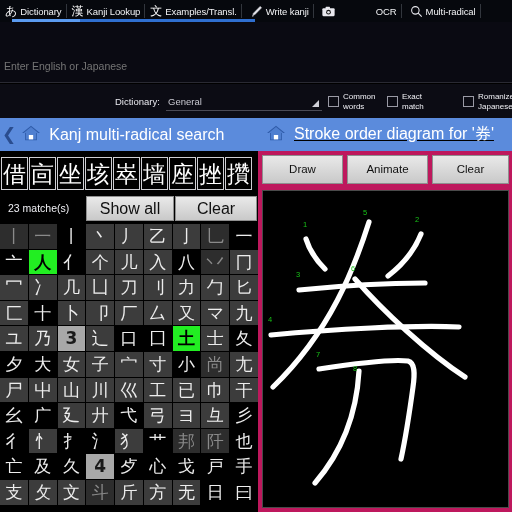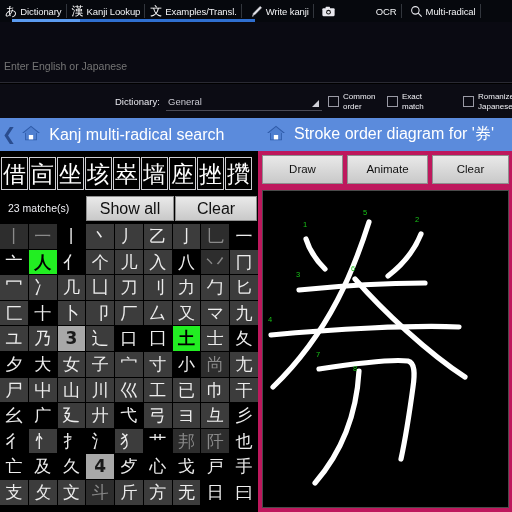--- a/index.html
+++ b/index.html
@@ -127,21 +127,21 @@
 
   
   .bluebar {
     position: absolute; top: 118px; height: 33px;
     background: #5b8bdc;
     display: flex; align-items: center;
     box-sizing: border-box;
     overflow: hidden;
   }
   #bluebar-left  { left: 0;   width: 258px; }
-  #bluebar-right { left: 258px; width: 254px; }
+  #bluebar-right { left: 258px; width: 254px; text-decoration: underline; }
   .back-chevron {
     margin-left: 2px; margin-right: 1px;
     color: #2a4d8f; font-size: 17px; line-height: 1;
     font-family: "DejaVu Sans", sans-serif;
   }
   .home-ic { margin: 0 8px 0 4px; flex: none; }
   .bluetitle {
     color: #ffffff; font-size: 16px;
     white-space: nowrap;
   }
@@ -306,21 +306,21 @@
   <div class="optrow">
     <span class="dict-label">Dictionary:</span>
     <span class="dict-value">General</span>
     <div class="dict-underline"></div>
     <div class="dict-caret"></div>
 
     <div class="cbgroup" id="cb-common">
       <div class="cbbox"></div>
       <div class="cbtext">
         <div>Common</div>
-        <div>order</div>
+        <div>words</div>
       </div>
     </div>
     <div class="cbgroup" id="cb-exact">
       <div class="cbbox"></div>
       <div class="cbtext">
         <div>Exact</div>
         <div>match</div>
       </div>
     </div>
     <div class="cbgroup" id="cb-roman">

